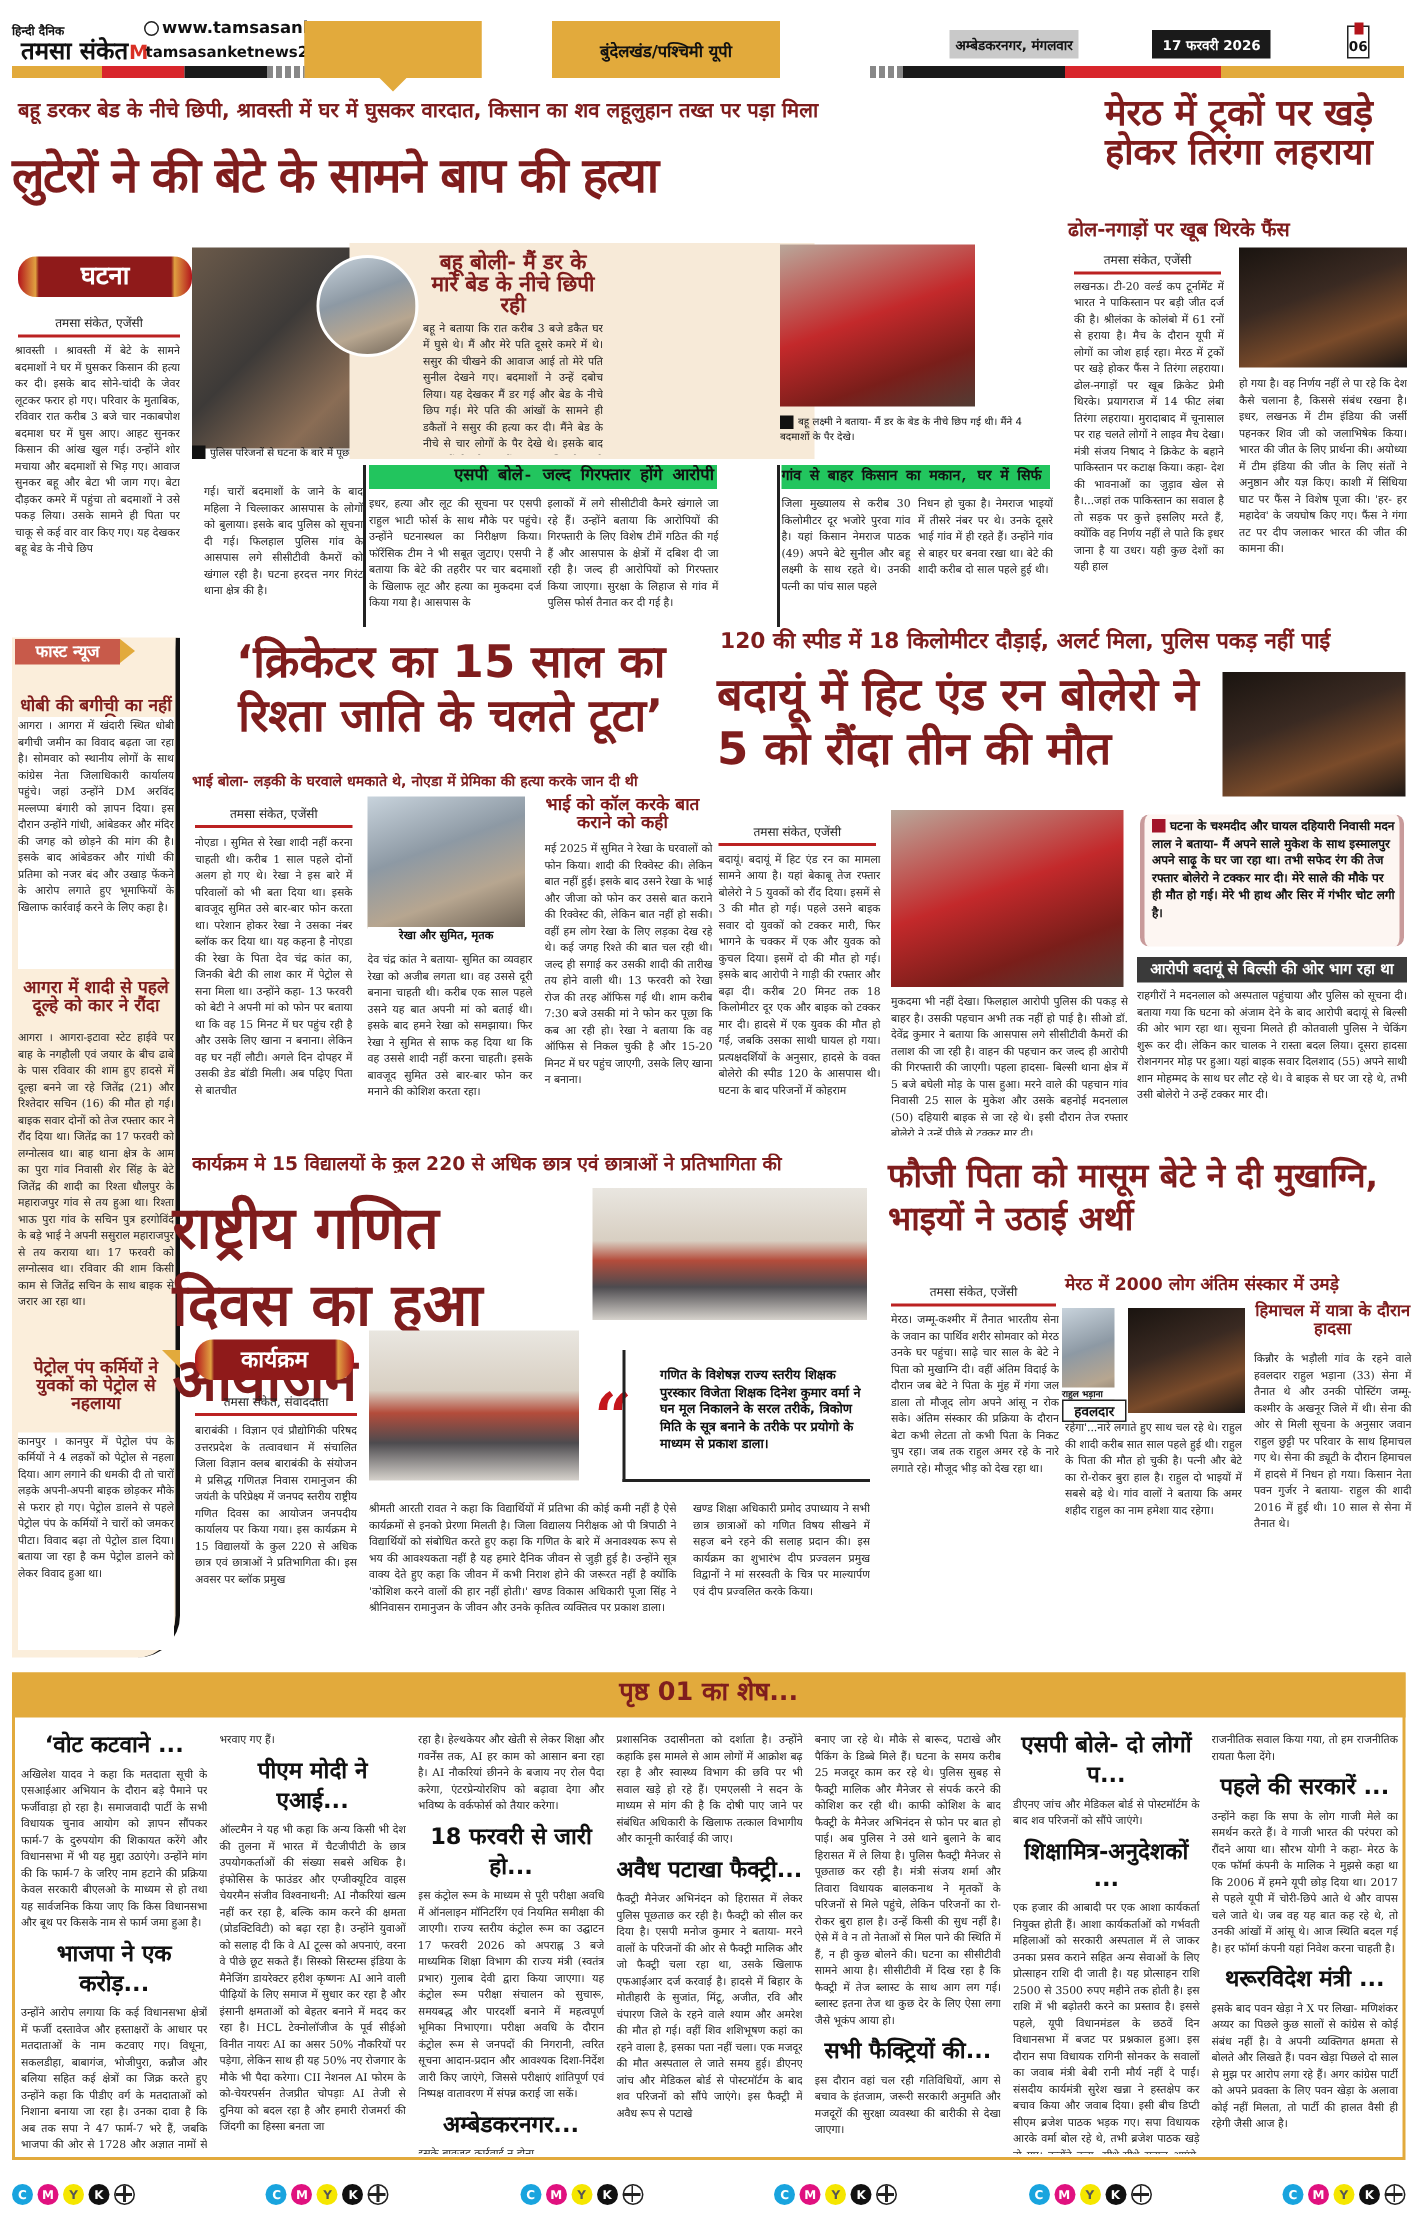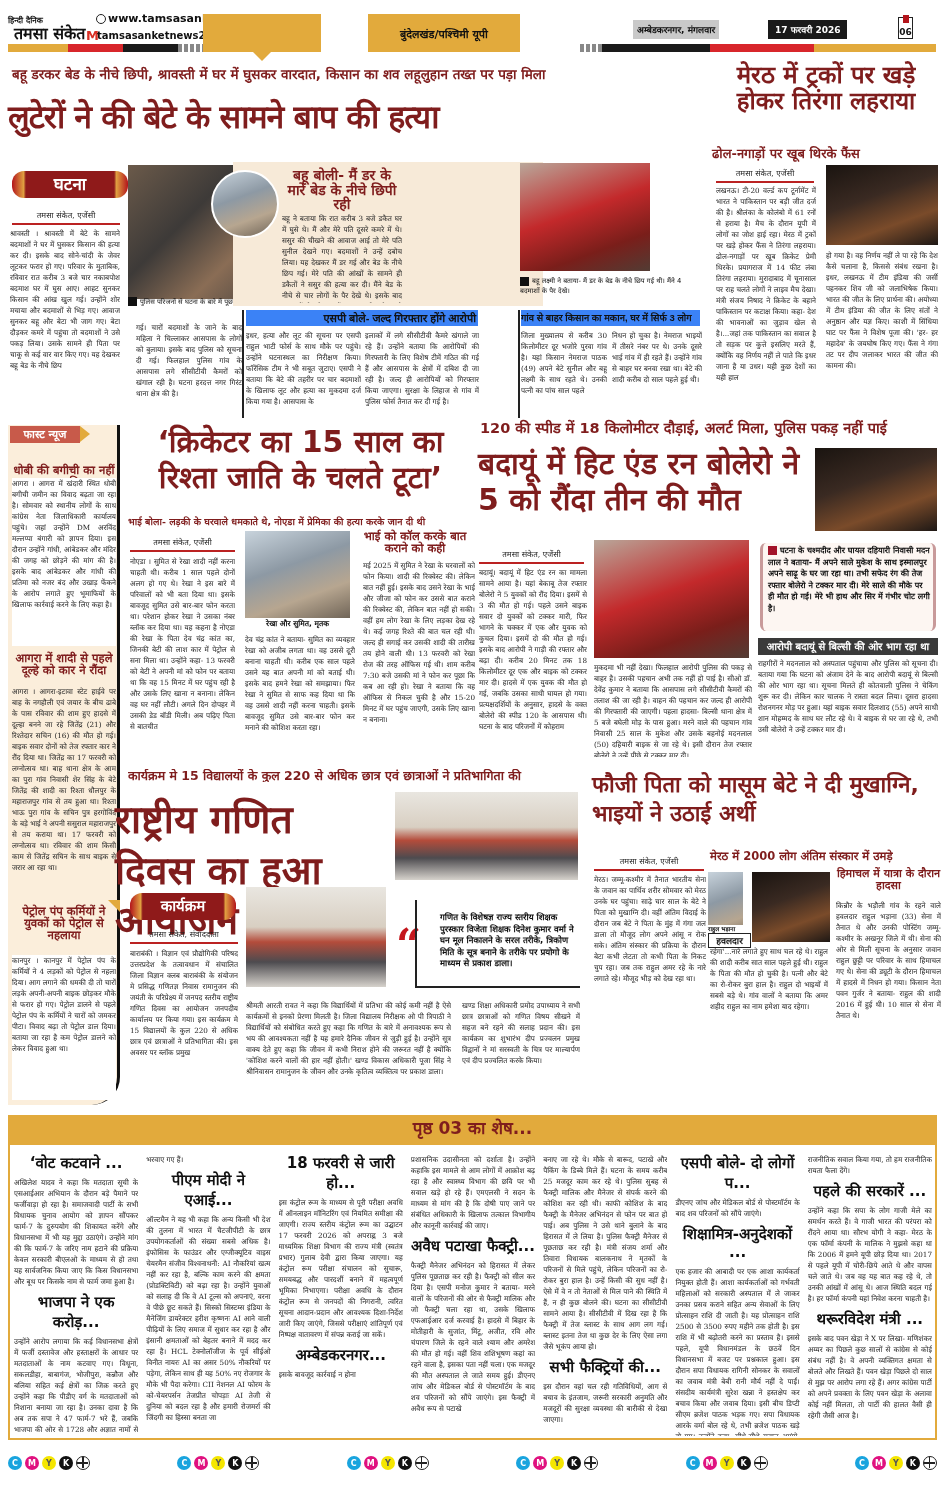--- a/index.html
+++ b/index.html
@@ -10,21 +10,21 @@
 .byline{font-family:"DejaVu Serif",serif;font-size:8px;color:#222;border-bottom:2px solid #b22;padding-bottom:3px;text-align:center}
 .photo{background:linear-gradient(135deg,#6b5a4a,#3d3a38 40%,#8a6d55 70%,#4a4440);overflow:hidden}
 .photo.blue{background:linear-gradient(160deg,#c8d3dc,#8d99a4 40%,#b7a690 70%,#6e6356)}
 .photo.red{background:linear-gradient(160deg,#b9a79a,#c3292b 45%,#7a1e1a 75%,#523c34)}
 .photo.night{background:linear-gradient(160deg,#1a1410,#3a2a22 40%,#7a4b2a 70%,#1e1815)}
 .photo.hall{background:linear-gradient(180deg,#e9e6e0,#d8cfc2 40%,#b44c3b 55%,#4d4b4f 75%,#d6d2cc)}
 .caption{font-family:"DejaVu Sans",sans-serif;font-size:7.5px;line-height:10px;color:#111}
 .sq{display:inline-block;width:9px;height:9px;background:#111;margin-right:3px;vertical-align:middle}
 .sqred{background:#a3142a}
 .tag{background:linear-gradient(90deg,#b3141b,#e0a040 10%,#8f1a1a 12%,#8f1a1a 88%,#e0a040 90%,#b3141b);border-radius:12px;color:#fff;font-weight:bold;text-align:center;font-family:"DejaVu Sans",sans-serif}
-.subbox{background:#3b82f6;font-weight:bold;font-family:Liberation Sans, sans-serif;color:#111}
+.subbox{background:#22c55e;font-weight:bold;font-family:Liberation Mono, monospace;color:#111}
 .vline{border-left:2px solid #222}
 .cmyk{display:flex;gap:3px;align-items:center}
 .cmyk span{width:14px;height:14px;border-radius:50%;display:inline-flex;align-items:center;justify-content:center;font-size:8px;font-weight:bold;color:#fff;font-family:"DejaVu Sans",sans-serif}
 .reg{width:14px;height:14px;border:1.5px solid #222;border-radius:50%;position:relative}
 .reg:before{content:"";position:absolute;left:5px;top:0;width:1.5px;height:11px;background:#222}
 .reg:after{content:"";position:absolute;top:5px;left:0;height:1.5px;width:11px;background:#222}
 .endhd{font-weight:bold;font-size:15px;text-align:center;margin:4px 0 5px;font-family:"DejaVu Sans",sans-serif;color:#111}
 </style>
 </head>
 <body>
@@ -156,35 +156,36 @@
 <div class="abs photo blue" style="left:708px;top:872px;width:35px;height:70px"></div>
 <div class="abs" style="left:708px;top:925px;width:43px;font-size:6px;font-weight:bold;background:#fff">राहुल भड़ाना</div>
 <div class="abs" style="left:708px;top:933px;width:43px;font-size:9px;font-weight:bold;background:#fff;border:1px solid #222;text-align:center">हवलदार</div>
 <div class="abs photo night" style="left:752px;top:872px;width:78px;height:70px"></div>
 <div class="abs body-text" style="left:710px;top:946px;width:118px;height:158px">रहेगा'...नारे लगाते हुए साथ चल रहे थे। राहुल की शादी करीब सात साल पहले हुई थी। राहुल के पिता की मौत हो चुकी है। पत्नी और बेटे का रो-रोकर बुरा हाल है। राहुल दो भाइयों में सबसे बड़े थे। गांव वालों ने बताया कि अमर शहीद राहुल का नाम हमेशा याद रहेगा।</div>
 <div class="abs hd" style="left:836px;top:868px;width:105px;font-size:11px;text-align:center">हिमाचल में यात्रा के दौरान हादसा</div>
 <div class="abs body-text" style="left:836px;top:900px;width:105px;height:205px">किन्नौर के भड़ौली गांव के रहने वाले हवलदार राहुल भड़ाना (33) सेना में तैनात थे और उनकी पोस्टिंग जम्मू-कश्मीर के अखनूर जिले में थी। सेना की ओर से मिली सूचना के अनुसार जवान राहुल छुट्टी पर परिवार के साथ हिमाचल गए थे। सेना की ड्यूटी के दौरान हिमाचल में हादसे में निधन हो गया। किसान नेता पवन गुर्जर ने बताया- राहुल की शादी 2016 में हुई थी। 10 साल से सेना में तैनात थे।</div>
 
 <div class="abs" style="left:8px;top:1115px;width:929px;height:325px;border:2px solid #e2aa3c"></div>
 <div class="abs" style="left:8px;top:1115px;width:929px;height:30px;background:#e2aa3c"></div>
-<div class="abs hd" style="left:8px;top:1120px;width:929px;text-align:center;font-size:17px">पृष्ठ 03 का शेष...</div>
+<div class="abs hd" style="left:8px;top:1120px;width:929px;text-align:center;font-size:17px">पृष्ठ 01 का शेष...</div>
 
 <div class="abs" style="left:14px;top:1148px;width:918px;height:288px;display:flex;gap:8px">
   <div style="flex:1;overflow:hidden">
     <div class="endhd">‘वोट कटवाने ...</div>
     <div class="body-text" style="height:auto">अखिलेश यादव ने कहा कि मतदाता सूची के एसआईआर अभियान के दौरान बड़े पैमाने पर फर्जीवाड़ा हो रहा है। समाजवादी पार्टी के सभी विधायक चुनाव आयोग को ज्ञापन सौंपकर फार्म-7 के दुरुपयोग की शिकायत करेंगे और विधानसभा में भी यह मुद्दा उठाएंगे। उन्होंने मांग की कि फार्म-7 के जरिए नाम हटाने की प्रक्रिया केवल सरकारी बीएलओ के माध्यम से हो तथा यह सार्वजनिक किया जाए कि किस विधानसभा और बूथ पर किसके नाम से फार्म जमा हुआ है।</div>
     <div class="endhd">भाजपा ने एक करोड़...</div>
     <div class="body-text">उन्होंने आरोप लगाया कि कई विधानसभा क्षेत्रों में फर्जी दस्तावेज और हस्ताक्षरों के आधार पर मतदाताओं के नाम कटवाए गए। विधूना, सकलडीहा, बाबागंज, भोजीपुरा, कन्नौज और बलिया सहित कई क्षेत्रों का जिक्र करते हुए उन्होंने कहा कि पीडीए वर्ग के मतदाताओं को निशाना बनाया जा रहा है। उनका दावा है कि अब तक सपा ने 47 फार्म-7 भरे हैं, जबकि भाजपा की ओर से 1728 और अज्ञात नामों से 1,28,659 फार्म</div>
   </div>
   <div style="flex:1;overflow:hidden">
     <div class="body-text" style="margin-top:6px">भरवाए गए हैं।</div>
     <div class="endhd">पीएम मोदी ने एआई...</div>
     <div class="body-text">ऑल्टमैन ने यह भी कहा कि अन्य किसी भी देश की तुलना में भारत में चैटजीपीटी के छात्र उपयोगकर्ताओं की संख्या सबसे अधिक है। इंफोसिस के फाउंडर और एग्जीक्यूटिव वाइस चेयरमैन संजीव विश्वनाथनी: AI नौकरियां खत्म नहीं कर रहा है, बल्कि काम करने की क्षमता (प्रोडक्टिविटी) को बढ़ा रहा है। उन्होंने युवाओं को सलाह दी कि वे AI टूल्स को अपनाएं, वरना वे पीछे छूट सकते हैं। सिस्को सिस्टम्स इंडिया के मैनेजिंग डायरेक्टर हरीश कृष्णनः AI आने वाली पीढ़ियों के लिए समाज में सुधार कर रहा है और इंसानी क्षमताओं को बेहतर बनाने में मदद कर रहा है। HCL टेक्नोलॉजीज के पूर्व सीईओ विनीत नायरः AI का असर 50% नौकरियों पर पड़ेगा, लेकिन साथ ही यह 50% नए रोजगार के मौके भी पैदा करेगा। CII नेशनल AI फोरम के को-चेयरपर्सन तेजप्रीत चोपड़ाः AI तेजी से दुनिया को बदल रहा है और हमारी रोजमर्रा की जिंदगी का हिस्सा बनता जा</div>
   </div>
   <div style="flex:1;overflow:hidden">
+    <div class="body-text" style="margin-top:6px">रहा है। हेल्थकेयर और खेती से लेकर शिक्षा और गवर्नेंस तक, AI हर काम को आसान बना रहा है। AI नौकरियां छीनने के बजाय नए रोल पैदा करेगा, एंटरप्रेन्योरशिप को बढ़ावा देगा और भविष्य के वर्कफोर्स को तैयार करेगा।</div>
     <div class="endhd">18 फरवरी से जारी हो...</div>
     <div class="body-text">इस कंट्रोल रूम के माध्यम से पूरी परीक्षा अवधि में ऑनलाइन मॉनिटरिंग एवं नियमित समीक्षा की जाएगी। राज्य स्तरीय कंट्रोल रूम का उद्घाटन 17 फरवरी 2026 को अपराह्न 3 बजे माध्यमिक शिक्षा विभाग की राज्य मंत्री (स्वतंत्र प्रभार) गुलाब देवी द्वारा किया जाएगा। यह कंट्रोल रूम परीक्षा संचालन को सुचारू, समयबद्ध और पारदर्शी बनाने में महत्वपूर्ण भूमिका निभाएगा। परीक्षा अवधि के दौरान कंट्रोल रूम से जनपदों की निगरानी, त्वरित सूचना आदान-प्रदान और आवश्यक दिशा-निर्देश जारी किए जाएंगे, जिससे परीक्षाएं शांतिपूर्ण एवं निष्पक्ष वातावरण में संपन्न कराई जा सकें।</div>
     <div class="endhd">अम्बेडकरनगर...</div>
     <div class="body-text">इसके बावजूद कार्रवाई न होना</div>
   </div>
   <div style="flex:1;overflow:hidden">
     <div class="body-text" style="margin-top:6px">प्रशासनिक उदासीनता को दर्शाता है। उन्होंने कहाकि इस मामले से आम लोगों में आक्रोश बढ़ रहा है और स्वास्थ्य विभाग की छवि पर भी सवाल खड़े हो रहे हैं। एमएलसी ने सदन के माध्यम से मांग की है कि दोषी पाए जाने पर संबंधित अधिकारी के खिलाफ तत्काल विभागीय और कानूनी कार्रवाई की जाए।</div>
     <div class="endhd">अवैध पटाखा फैक्ट्री...</div>
     <div class="body-text">फैक्ट्री मैनेजर अभिनंदन को हिरासत में लेकर पुलिस पूछताछ कर रही है। फैक्ट्री को सील कर दिया है। एसपी मनोज कुमार ने बताया- मरने वालों के परिजनों की ओर से फैक्ट्री मालिक और जो फैक्ट्री चला रहा था, उसके खिलाफ एफआईआर दर्ज करवाई है। हादसे में बिहार के मोतीहारी के सुजांत, मिंटू, अजीत, रवि और चंपारण जिले के रहने वाले श्याम और अमरेश की मौत हो गई। वहीं शिव शशिभूषण कहां का रहने वाला है, इसका पता नहीं चला। एक मजदूर की मौत अस्पताल ले जाते समय हुई। डीएनए जांच और मेडिकल बोर्ड से पोस्टमॉर्टम के बाद शव परिजनों को सौंपे जाएंगे। इस फैक्ट्री में अवैध रूप से पटाखे</div>
   </div>

